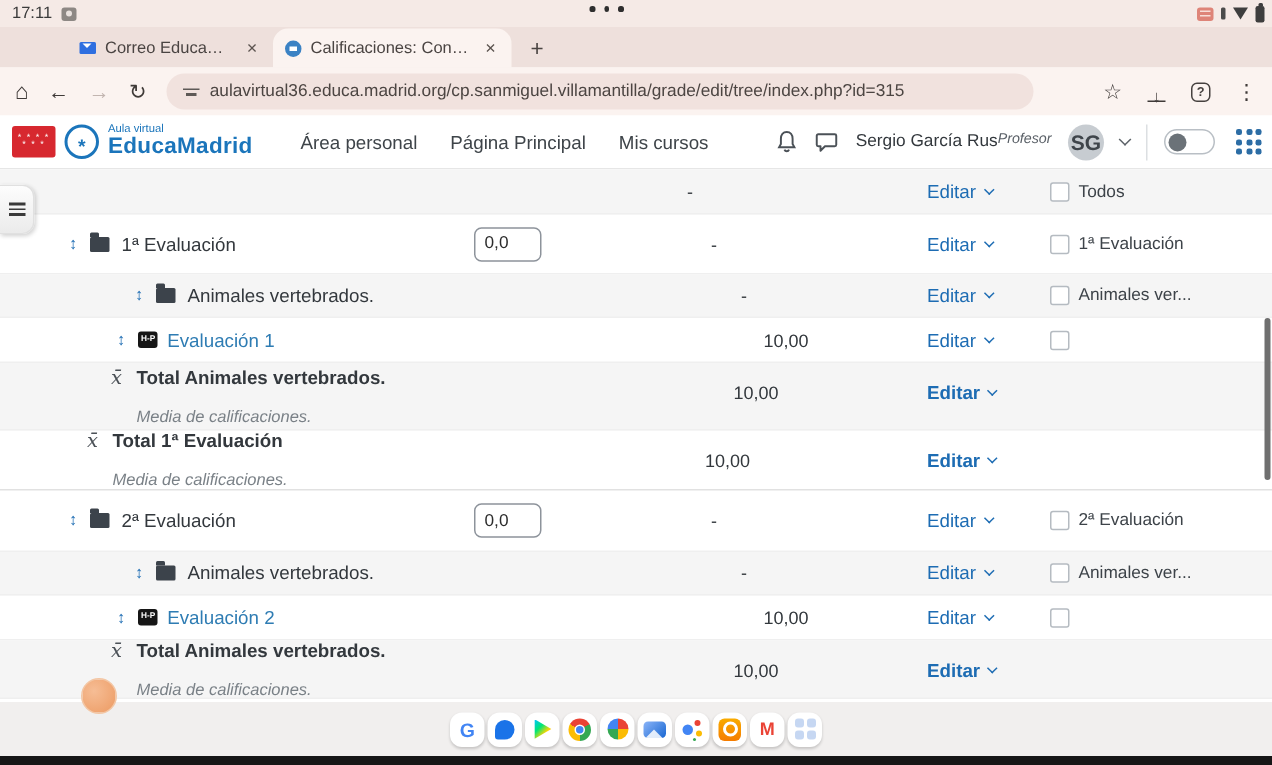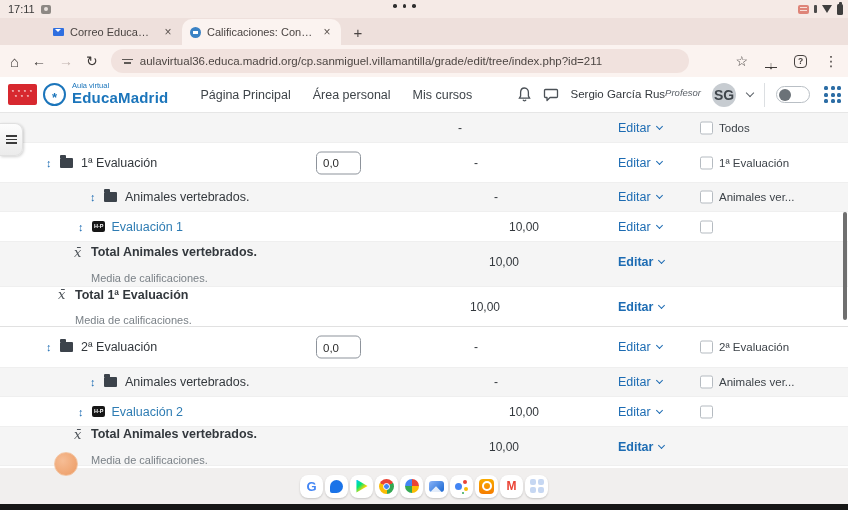--- a/index.html
+++ b/index.html
@@ -85,25 +85,25 @@
 
   
   .content { position:absolute; top:113px; left:0; right:0; height:353px; background:#fff; }
   .row { position:relative; width:100%; border-bottom:1px solid #efefef; }
   .row.grey { background:#f5f5f5; }
   .h30{height:30px}.h40{height:40px}.h29{height:29px}.h45{height:45px}.h42{height:40px}.h41{height:41px}.h39{height:39px}
   .namecell { position:absolute; left:0; top:0; bottom:0; display:flex; align-items:center; }
   .lvl0{padding-left:30px}.lvl1{padding-left:46px}.lvl2{padding-left:90px}.lvl3{padding-left:78px}
   .tlvl1{padding-left:58px}.tlvl2{padding-left:74px}
   .col { flex-direction:column; align-items:flex-start; justify-content:center; }
-  .nrow { display:flex; align-items:center; }
+  .nrow { display:flex; align-items:flex-start; }
   .nm { font-size:12.5px; color:#33383d; white-space:nowrap; }
   .nm.strong { font-weight:700; }
   .nm.link { color:#2e7cb3; }
-  .sub { font-size:11px; color:#7a8187; margin-left:17px; margin-top:12px; }
+  .sub { font-size:11px; color:#7a8187; margin-left:17px; margin-top:12px;font-style:italic; }
   .folder { width:13px; height:10px; background:#3c434b; border-radius:1px; position:relative; margin-right:8px; flex:none; }
   .folder::before { content:""; position:absolute; top:-3px; left:0; width:6px; height:3px; background:#3c434b; border-radius:1px 1px 0 0; }
   .move { color:#1d6cb3; font-size:11px; font-weight:bold; margin-right:6px; width:8px; flex:none; }
   .move::before { content:"↕"; }
   .h5p { background:#161616; color:#fff; font-size:5.5px; font-weight:bold; border-radius:2px; padding:3px 2px; line-height:1; margin-right:6px; flex:none; }
   .h5p::before { content:"H-P"; }
   .mean { width:12px; margin-right:5px; flex:none; font-family:"DejaVu Serif", serif; font-style:italic; color:#4b5157; font-size:13px; }
   .mean::before { content:"x̄"; }
   .val { position:absolute; width:60px; text-align:right; font-size:12px; color:#33383d; top:50%; transform:translateY(-50%); }
   .vA{left:402px}.vB{left:418px}.vC{left:438px}.vD{left:479px}.vE{left:459px}.vF{left:440px}
@@ -182,40 +182,40 @@
     <div class="newtab"></div>
   </div>
 
   <div class="toolbar">
     <span class="tb-ic tb-home"></span>
     <span class="tb-ic tb-back"></span>
     <span class="tb-ic tb-fwd"></span>
     <span class="tb-ic tb-reload"></span>
     <div class="urlchip">
       <span class="tune"></span>
-      <span class="urltext">aulavirtual36.educa.madrid.org/cp.sanmiguel.villamantilla/grade/edit/tree/index.php?id=211</span>
+      <span class="urltext">aulavirtual36.educa.madrid.org/cp.sanmiguel.villamantilla/grade/edit/tree/index.php?id=315</span>
     </div>
     <div class="tb-right">
       <span class="tb-ic tb-star"></span>
       <span class="tb-dl"></span>
       <span class="tb-help"></span>
       <span class="tb-ic tb-menu"></span>
     </div>
   </div>
 
   <div class="mheader">
     <span class="cam"></span>
     <span class="emlogo"></span>
     <div class="brand">
       <span class="small">Aula virtual</span>
       <span class="main">EducaMadrid</span>
     </div>
     <nav class="mnav">
+      <a>Área personal</a>
       <a>Página Principal</a>
-      <a>Área personal</a>
       <a>Mis cursos</a>
     </nav>
     <div class="hright">
       <span>
         <svg width="15" height="17" viewBox="0 0 15 17">
             <path d="M7.5 2 C5 2 3.6 4 3.6 6.5 L3.6 10 L2.4 12.2 L12.6 12.2 L11.4 10 L11.4 6.5 C11.4 4 10 2 7.5 2 Z" fill="none" stroke="#4b5157" stroke-width="1.3"></path>
             <path d="M6 13.8 a1.6 1.6 0 0 0 3 0" fill="none" stroke="#4b5157" stroke-width="1.3"></path>
           </svg>
       </span>
       <span>

